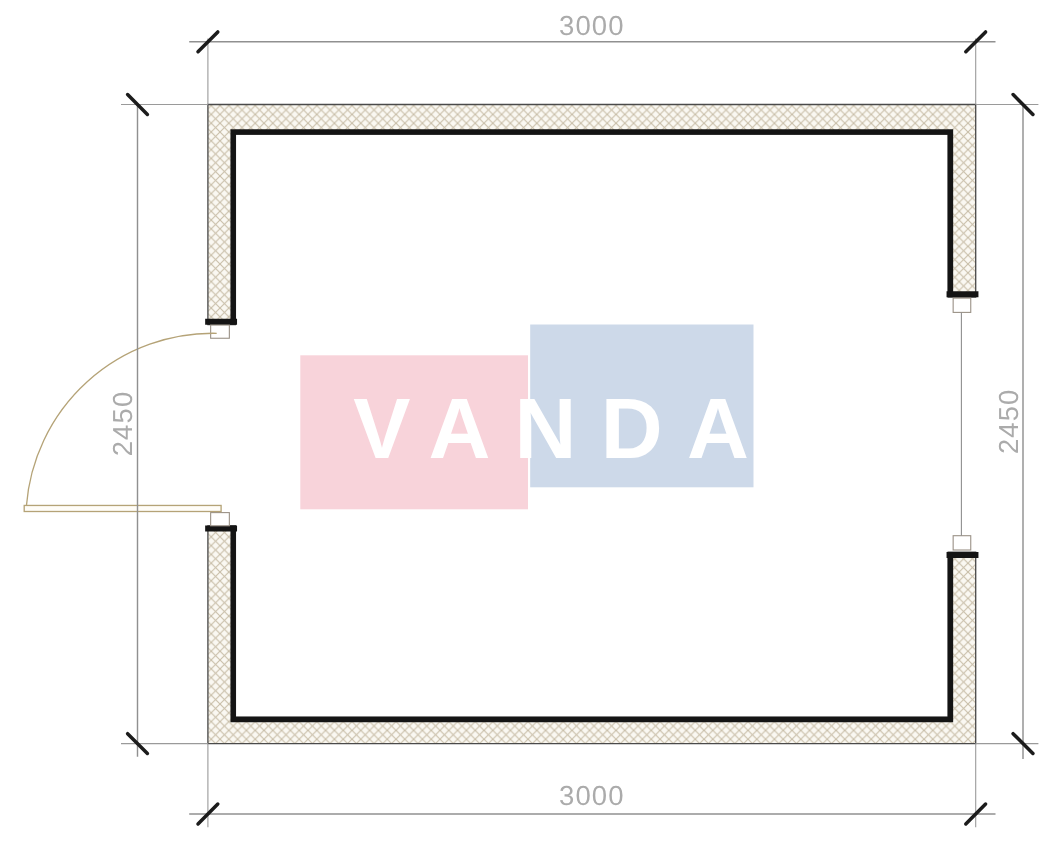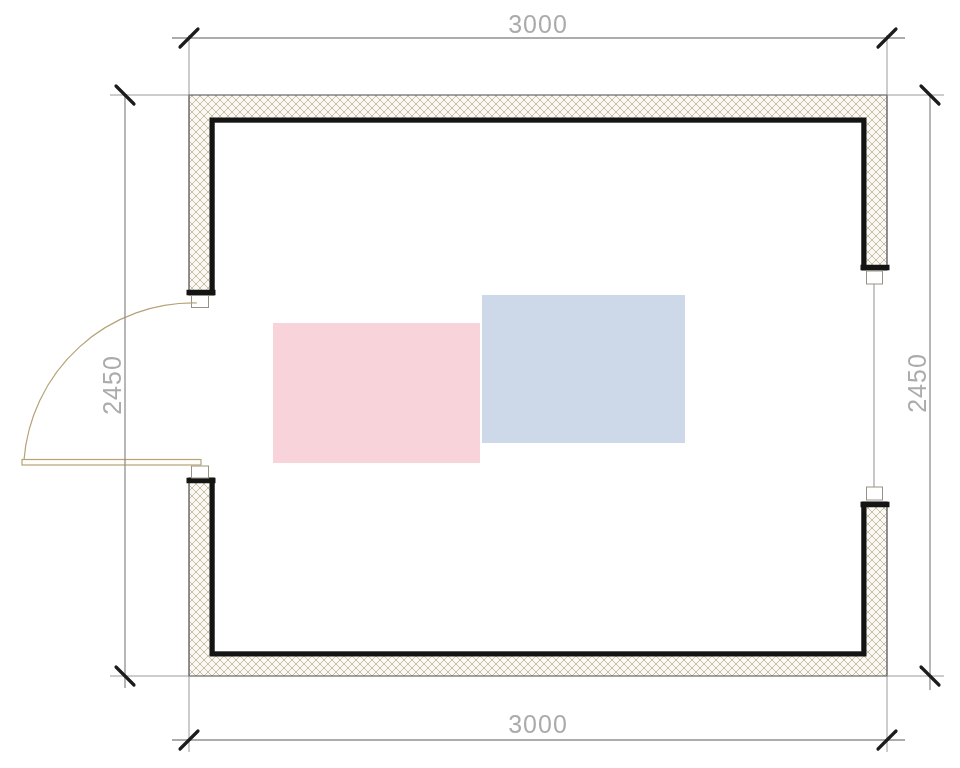--- a/index.html
+++ b/index.html
@@ -117,19 +117,20 @@
       <path d="M878,749 L896,731"></path>
       <path d="M116,86 L134,104"></path>
       <path d="M116,667 L134,685"></path>
       <path d="M921,86 L939,104"></path>
       <path d="M921,667 L939,685"></path>
     </g>
   </svg>
 
   <div class="wm-block wm-pink" style="background: rgb(248, 211, 218);"></div>
   <div class="wm-block wm-blue" style="background: rgb(205, 217, 233);"></div>
+  <div class="wm-text">VANDA</div>
 
   <div class="dim-label dim-top">3000</div>
   <div class="dim-label dim-bottom">3000</div>
   <div class="dim-label dim-left">2450</div>
   <div class="dim-label dim-right">2450</div>
 
 </div>
 
 </body></html>

